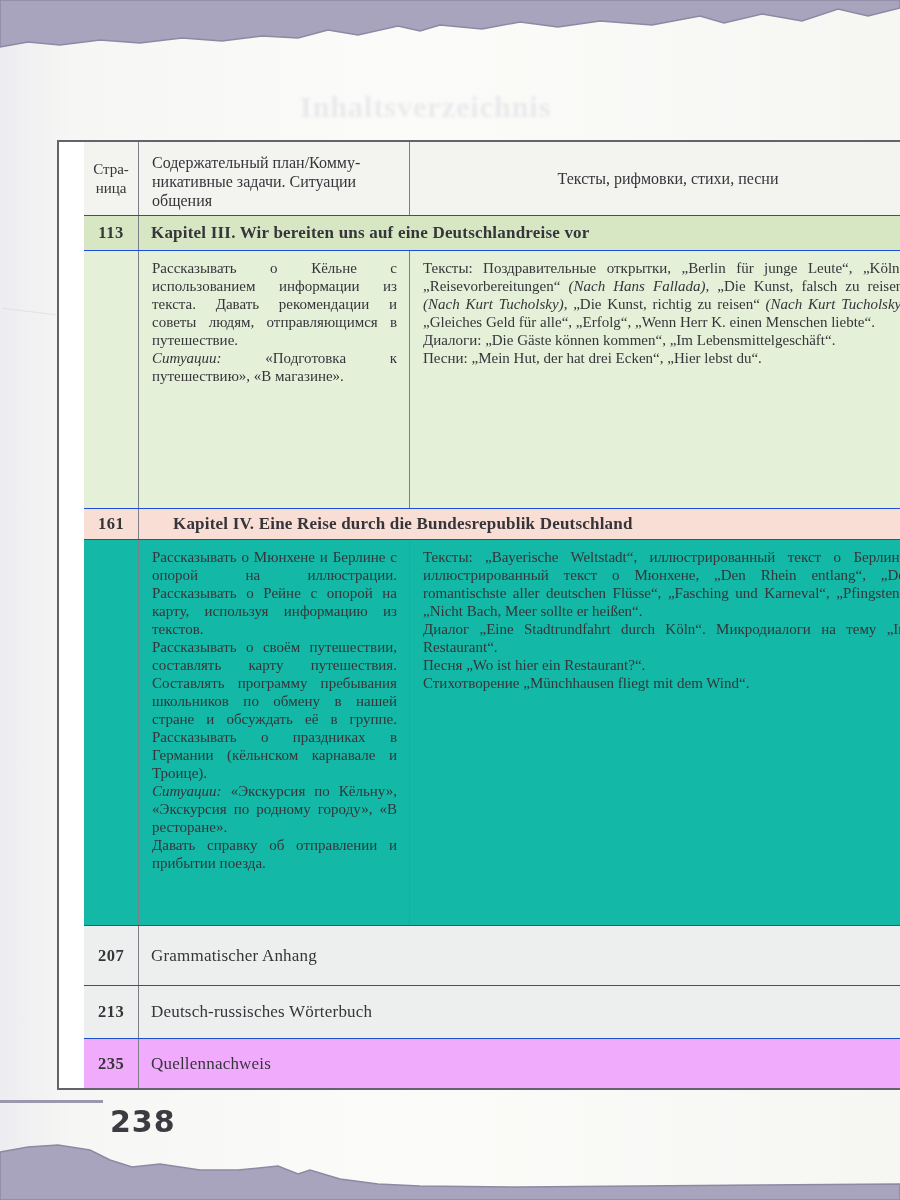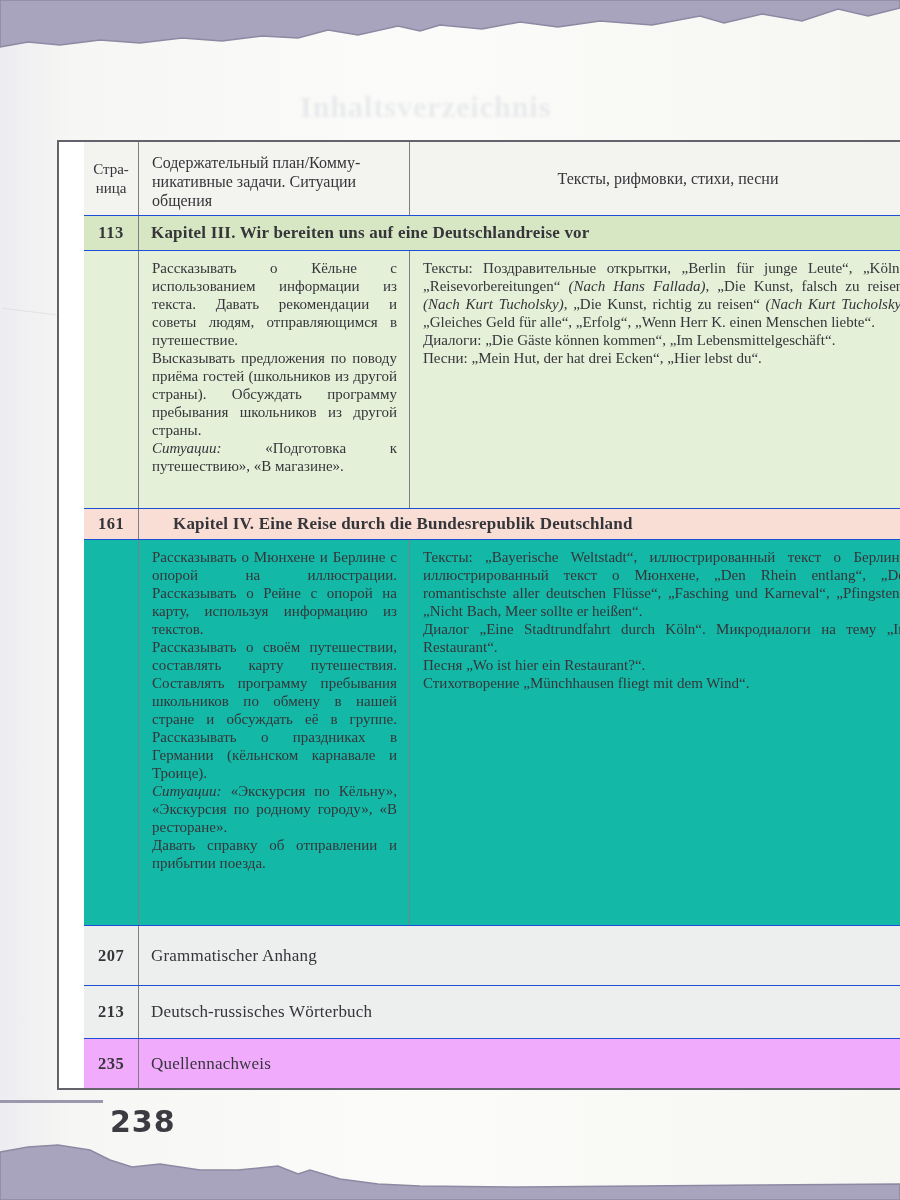--- a/index.html
+++ b/index.html
@@ -88,21 +88,20 @@
 
     <div class="row r-ch3">
       <div class="c1 num">113</div>
       <div class="cspan chap-title">Kapitel III. Wir bereiten uns auf eine Deutschlandreise vor</div>
     </div>
 
     <div class="row r-b3">
       <div class="c1"></div>
       <div class="c2 cell">
         <p><span>Рассказывать о Кёльне с использованием информации из текста. Давать рекомендации и советы людям, отправляющимся в путешествие.</span></p>
-        <p><span>Высказывать предложения по поводу приёма гостей (школьников из другой страны). Обсуждать программу пребывания школьников из другой страны.</span></p>
         <p><span class="it">Ситуации:</span><span> «Подготовка к путешествию», «В магазине».</span></p>
       </div>
       <div class="c3 cell cell3">
         <p><span>Тексты: Поздравительные открытки, „Berlin für junge Leute“, „Köln“, „Reisevorbereitungen“ </span><span class="it">(Nach Hans Fallada)</span><span>, „Die Kunst, falsch zu reisen“ </span><span class="it">(Nach Kurt Tucholsky)</span><span>, „Die Kunst, richtig zu reisen“ </span><span class="it">(Nach Kurt Tucholsky)</span><span>, „Gleiches Geld für alle“, „Erfolg“, „Wenn Herr K. einen Menschen liebte“.</span></p>
         <p><span>Диалоги: „Die Gäste können kommen“, „Im Lebensmittelgeschäft“.</span></p>
         <p><span>Песни: „Mein Hut, der hat drei Ecken“, „Hier lebst du“.</span></p>
       </div>
     </div>
 
     <div class="row r-ch4">

